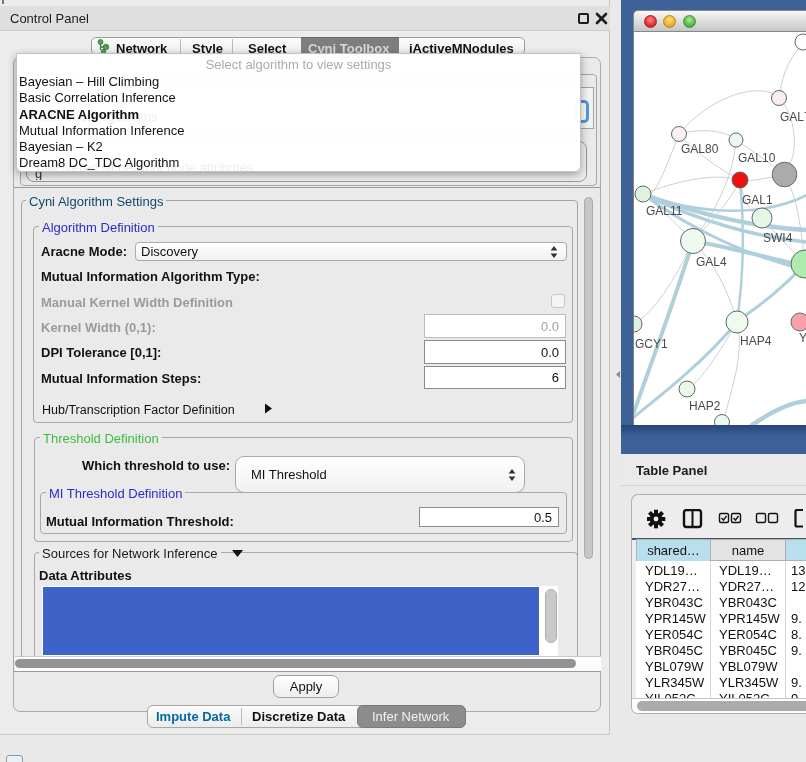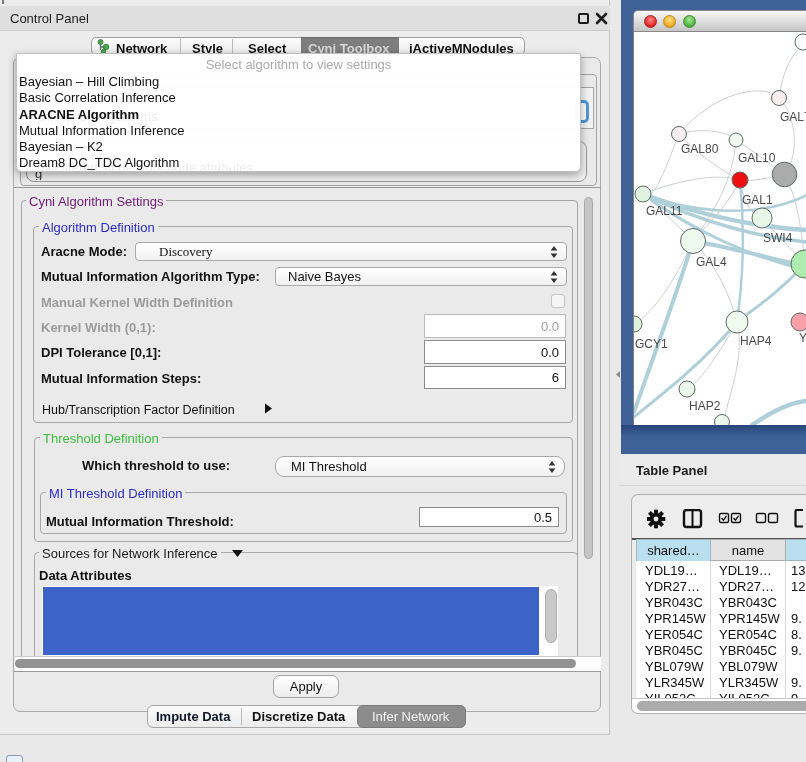--- a/index.html
+++ b/index.html
@@ -51,61 +51,54 @@
 
   <div class="abs" style="left:26px;top:141px;width:561px;height:41px;border:1px solid #999;border-radius:8px;background:#EFEFEF;"></div>
   <div class="abs" style="left:35px;top:166px;width:10px;height:14px;font-size:13px;color:#333;overflow:hidden;">g</div>
 
   <div class="abs" style="left:14px;top:187px;width:587px;height:1px;background:#9A9A9A;"></div>
   <div class="abs" style="left:14px;top:671px;width:587px;height:1px;background:#9A9A9A;"></div>
 
   <div class="abs" style="left:584px;top:197px;width:9px;height:362px;background:#C6C6C6;border:1px solid #A9A9A9;border-radius:5px;"></div>
 
   <div class="abs" style="left:21px;top:200px;width:557px;height:469px;border:1px solid #A3A3A3;border-radius:4px;"></div>
-  <div class="abs" style="left:26px;top:194px;padding:0 3px;background:#EAEAEA;font-size:13px;color:#701a75;">Cyni Algorithm Settings</div>
+  <div class="abs" style="left:26px;top:194px;padding:0 3px;background:#EAEAEA;font-size:13px;color:#0c4a6e;">Cyni Algorithm Settings</div>
 
   <div class="abs" style="left:33px;top:226px;width:540px;height:197px;border:1px solid #A8A8A8;border-radius:4px;"></div>
   <div class="abs" style="left:39px;top:220px;padding:0 3px;background:#EAEAEA;font-size:13px;color:#2B2BCB;">Algorithm Definition</div>
 
   <div class="abs" style="left:41px;top:244px;font-size:13px;font-weight:bold;color:#111;">Aracne Mode:</div>
   <div class="abs combo" style="left:135px;top:242px;width:432px;height:19px;">
-    <span style="margin-left:23px;font-family:Liberation Serif, serif;">Discovery</span>
+    <span style="margin-left:5px;">Discovery</span>
       <svg style="position:absolute;right:8px;top:50%;margin-top:-6px;" width="8" height="12" viewBox="0 0 8 12">
         <path d="M4 0 L7.4 4.4 L0.6 4.4 Z" fill="#333"></path>
         <path d="M4 12 L7.4 7.6 L0.6 7.6 Z" fill="#333"></path>
       </svg>
   </div>
   <div class="abs" style="left:41px;top:269px;font-size:13px;font-weight:bold;color:#111;">Mutual Information Algorithm Type:</div>
-  <div class="abs combo" style="left:275px;top:267px;width:292px;height:19px;">
-    <span style="margin-left:12px;">Naive Bayes</span>
-      <svg style="position:absolute;right:8px;top:50%;margin-top:-6px;" width="8" height="12" viewBox="0 0 8 12">
-        <path d="M4 0 L7.4 4.4 L0.6 4.4 Z" fill="#333"></path>
-        <path d="M4 12 L7.4 7.6 L0.6 7.6 Z" fill="#333"></path>
-      </svg>
-  </div>
   <div class="abs" style="left:41px;top:295px;font-size:13px;font-weight:bold;color:#9B9B9B;">Manual Kernel Width Definition</div>
   <div class="abs" style="left:551px;top:294px;width:14px;height:14px;border:1px solid #C5C5C5;border-radius:3px;background:#F5F5F5;"></div>
 
   <div class="abs" style="left:41px;top:320px;font-size:13px;font-weight:bold;color:#9B9B9B;">Kernel Width (0,1):</div>
   <div class="abs field" style="left:424px;top:314px;width:142px;height:24px;border-color:#BBBBBB;color:#A3A3A3;">0.0</div>
   <div class="abs" style="left:41px;top:345px;font-size:13px;font-weight:bold;color:#111;">DPI Tolerance [0,1]:</div>
   <div class="abs field" style="left:424px;top:340px;width:142px;height:24px;">0.0</div>
   <div class="abs" style="left:41px;top:371px;font-size:13px;font-weight:bold;color:#111;">Mutual Information Steps:</div>
   <div class="abs field" style="left:424px;top:366px;width:142px;height:23px;">6</div>
 
   <div class="abs" style="left:42px;top:403px;font-size:12.5px;color:#111;">Hub/Transcription Factor Definition</div>
   <svg class="abs" style="left:263px;top:402px;" width="10" height="13" viewBox="0 0 10 13">
       <path d="M2 1.5 L9 6.5 L2 11.5 Z" fill="#111"></path>
     </svg>
 
   <div class="abs" style="left:34px;top:437px;width:539px;height:105px;border:1px solid #A8A8A8;border-radius:4px;"></div>
   <div class="abs" style="left:40px;top:431px;padding:0 3px;background:#EAEAEA;font-size:13px;color:#3CBE3C;">Threshold Definition</div>
 
   <div class="abs" style="left:82px;top:458px;font-size:13px;font-weight:bold;color:#111;">Which threshold to use:</div>
-  <div class="abs combo" style="left:235px;top:456px;width:290px;height:21px;border-radius:9px;margin-left:40px;">
+  <div class="abs combo" style="left:235px;top:456px;width:290px;height:37px;border-radius:9px;">
     <span style="margin-left:15px;">MI Threshold</span>
       <svg style="position:absolute;right:8px;top:50%;margin-top:-6px;" width="8" height="12" viewBox="0 0 8 12">
         <path d="M4 0 L7.4 4.4 L0.6 4.4 Z" fill="#333"></path>
         <path d="M4 12 L7.4 7.6 L0.6 7.6 Z" fill="#333"></path>
       </svg>
   </div>
 
   <div class="abs" style="left:40px;top:492px;width:527px;height:42px;border:1px solid #A8A8A8;border-radius:4px;"></div>
   <div class="abs" style="left:46px;top:486px;padding:0 3px;background:#EAEAEA;font-size:13px;color:#2B2BCB;">MI Threshold Definition</div>
   <div class="abs" style="left:46px;top:514px;font-size:13px;font-weight:bold;color:#111;">Mutual Information Threshold:</div>
@@ -124,21 +117,21 @@
   </div>
 
   <div class="abs" style="left:15px;top:656px;width:586px;height:15px;background:#FDFDFD;border-top:1px solid #C9C9C9;"></div>
   <div class="abs" style="left:15px;top:659px;width:561px;height:9px;background:#939393;border-radius:5px;"></div>
 
   <div class="abs" style="left:273px;top:675px;width:66px;height:23px;border:1px solid #A2A2A2;border-radius:7px;background:linear-gradient(#FFFFFF,#EDEDED);text-align:center;font-size:13px;color:#111;line-height:21px;">Apply</div>
 
   <div class="abs" style="left:147px;top:705px;width:319px;height:23px;background:linear-gradient(#FBFBFB,#ECECEC);border:1px solid #A8A8A8;border-radius:6px;"></div>
   <div class="abs" style="left:241px;top:708px;width:1px;height:17px;background:#BBBBBB;"></div>
   <div class="abs" style="left:357px;top:705px;width:109px;height:23px;background:#8C8C8C;border:1px solid #7A7A7A;border-radius:6px;"></div>
-  <div class="abs" style="left:156px;top:709px;font-size:13px;font-weight:bold;color:#0f172a;">Impute Data</div>
+  <div class="abs" style="left:156px;top:709px;font-size:13px;font-weight:bold;color:#0369a1;">Impute Data</div>
   <div class="abs" style="left:252px;top:709px;font-size:13px;font-weight:bold;color:#111;">Discretize Data</div>
   <div class="abs" style="left:372px;top:709px;font-size:13px;color:#F2F2F2;">Infer Network</div>
 </div>
 
 <div class="abs" style="left:16px;top:53px;width:565px;height:119px;background:rgba(255,255,255,0.97);border:1px solid #C2C2C2;border-radius:0 0 6px 6px;box-shadow:0 3px 9px rgba(0,0,0,0.35);z-index:50;overflow:hidden;">
   <div style="position:absolute;left:22px;top:55px;font-size:13px;color:rgba(60,60,60,0.09);">Inference Algorithms</div>
   <div style="position:absolute;left:20px;top:106px;font-size:13px;color:rgba(60,60,60,0.09);">galFiltered.sif network node attributes</div>
   <div style="position:absolute;top:3px;width:100%;text-align:center;font-size:13px;color:#ABABAB;">Select algorithm to view settings</div>
   <div style="position:absolute;left:2px;top:20px;font-size:13px;color:#111;line-height:16.25px;">Bayesian – Hill Climbing<br>Basic Correlation Inference<br><b>ARACNE Algorithm</b><br>Mutual Information Inference<br>Bayesian – K2<br>Dream8 DC_TDC Algorithm</div>
 </div>

